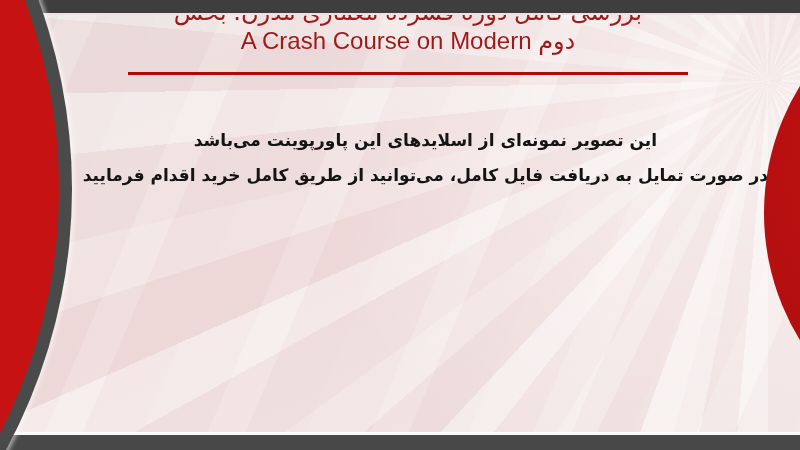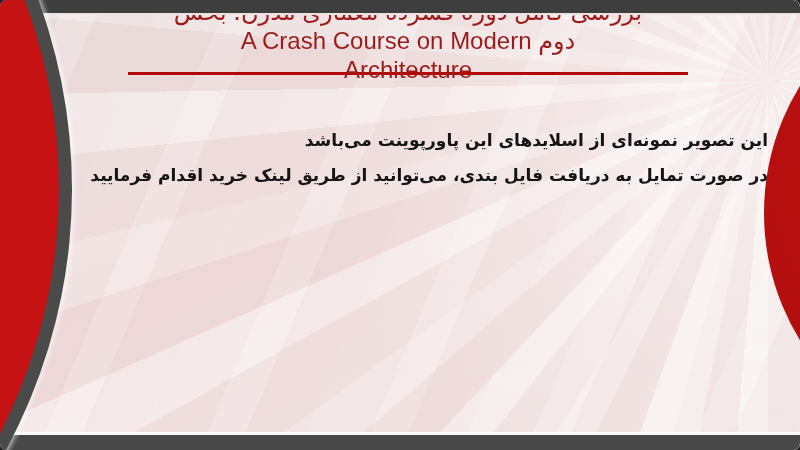--- a/index.html
+++ b/index.html
@@ -1,20 +1,19 @@
 <!DOCTYPE html>
 <html lang="fa" style="--title-red: #9e1a1a; --divider-red: #b30808; --bar-gray: #3e3e3e; --circle-red: #c61212; --circle-dark-red: #a80d0d; --body-text: #141414;"><head>
 <meta charset="utf-8">
 <style>
   html,body{margin:0;padding:0;background:#222;}
   .slide{
     position:relative;width:800px;height:450px;overflow:hidden;
     font-family:"DejaVu Sans",sans-serif;
     background:#efe6e5;
-    border-radius:7px;
   }
   
   .bg{
     position:absolute;inset:0;z-index:0;
     background:
       radial-gradient(circle at 90% 28%, rgba(255,255,255,0.55), rgba(255,255,255,0) 52%),
       repeating-conic-gradient(from 195deg at 96% 18%,
         rgba(255,255,255,0.30) 0deg 5deg,
         rgba(224,188,188,0.22) 5deg 11deg,
         rgba(255,255,255,0.10) 11deg 16deg,
@@ -40,21 +39,21 @@
   .title{
     position:absolute;left:120px;top:-3px;width:576px;z-index:4;
     direction:rtl;text-align:center;
     color:var(--title-red);
     font-family:"Liberation Sans","DejaVu Sans",sans-serif;
     font-size:24px;line-height:29px;font-weight:400;
   }
   .title div{white-space:nowrap;}
   .body-text{
     position:absolute;top:123px;right:32px;z-index:4;
-    direction:rtl;text-align:right;
+    direction:rtl;text-align:center;
     color:var(--body-text);
     font-size:17px;line-height:35px;font-weight:700;
   }
   .body-text div{white-space:nowrap;}
   .top-bar{
     position:absolute;top:0;left:0;width:800px;height:13px;z-index:5;
     background:var(--bar-gray);border-bottom:2px solid #eae3e2;
   }
   .bottom-bar{
     position:absolute;bottom:0;left:0;width:800px;height:15px;z-index:5;
@@ -78,26 +77,25 @@
   <div class="bg"></div>
   <div class="bg-streaks"></div>
 
   <div class="right-blob"></div>
 
   <div class="divider"></div>
 
   <div class="title">
     <div>بررسی کامل دوره فشرده معماری مدرن؛ بخش</div>
     <div>دوم A Crash Course on Modern</div>
-    <div>Architecture</div>
   </div>
 
   <div class="body-text">
     <div>این تصویر نمونه‌ای از اسلایدهای این پاورپوینت می‌باشد</div>
-    <div>در صورت تمایل به دریافت فایل بندی، می‌توانید از طریق لینک خرید اقدام فرمایید</div>
+    <div>در صورت تمایل به دریافت فایل کامل، می‌توانید از طریق کامل خرید اقدام فرمایید</div>
   </div>
 
   <div class="top-bar"></div>
   <div class="bottom-bar"></div>
 
   <div class="left-ring"></div>
   <div class="left-red"></div>
 </div>
 
 </body></html>

